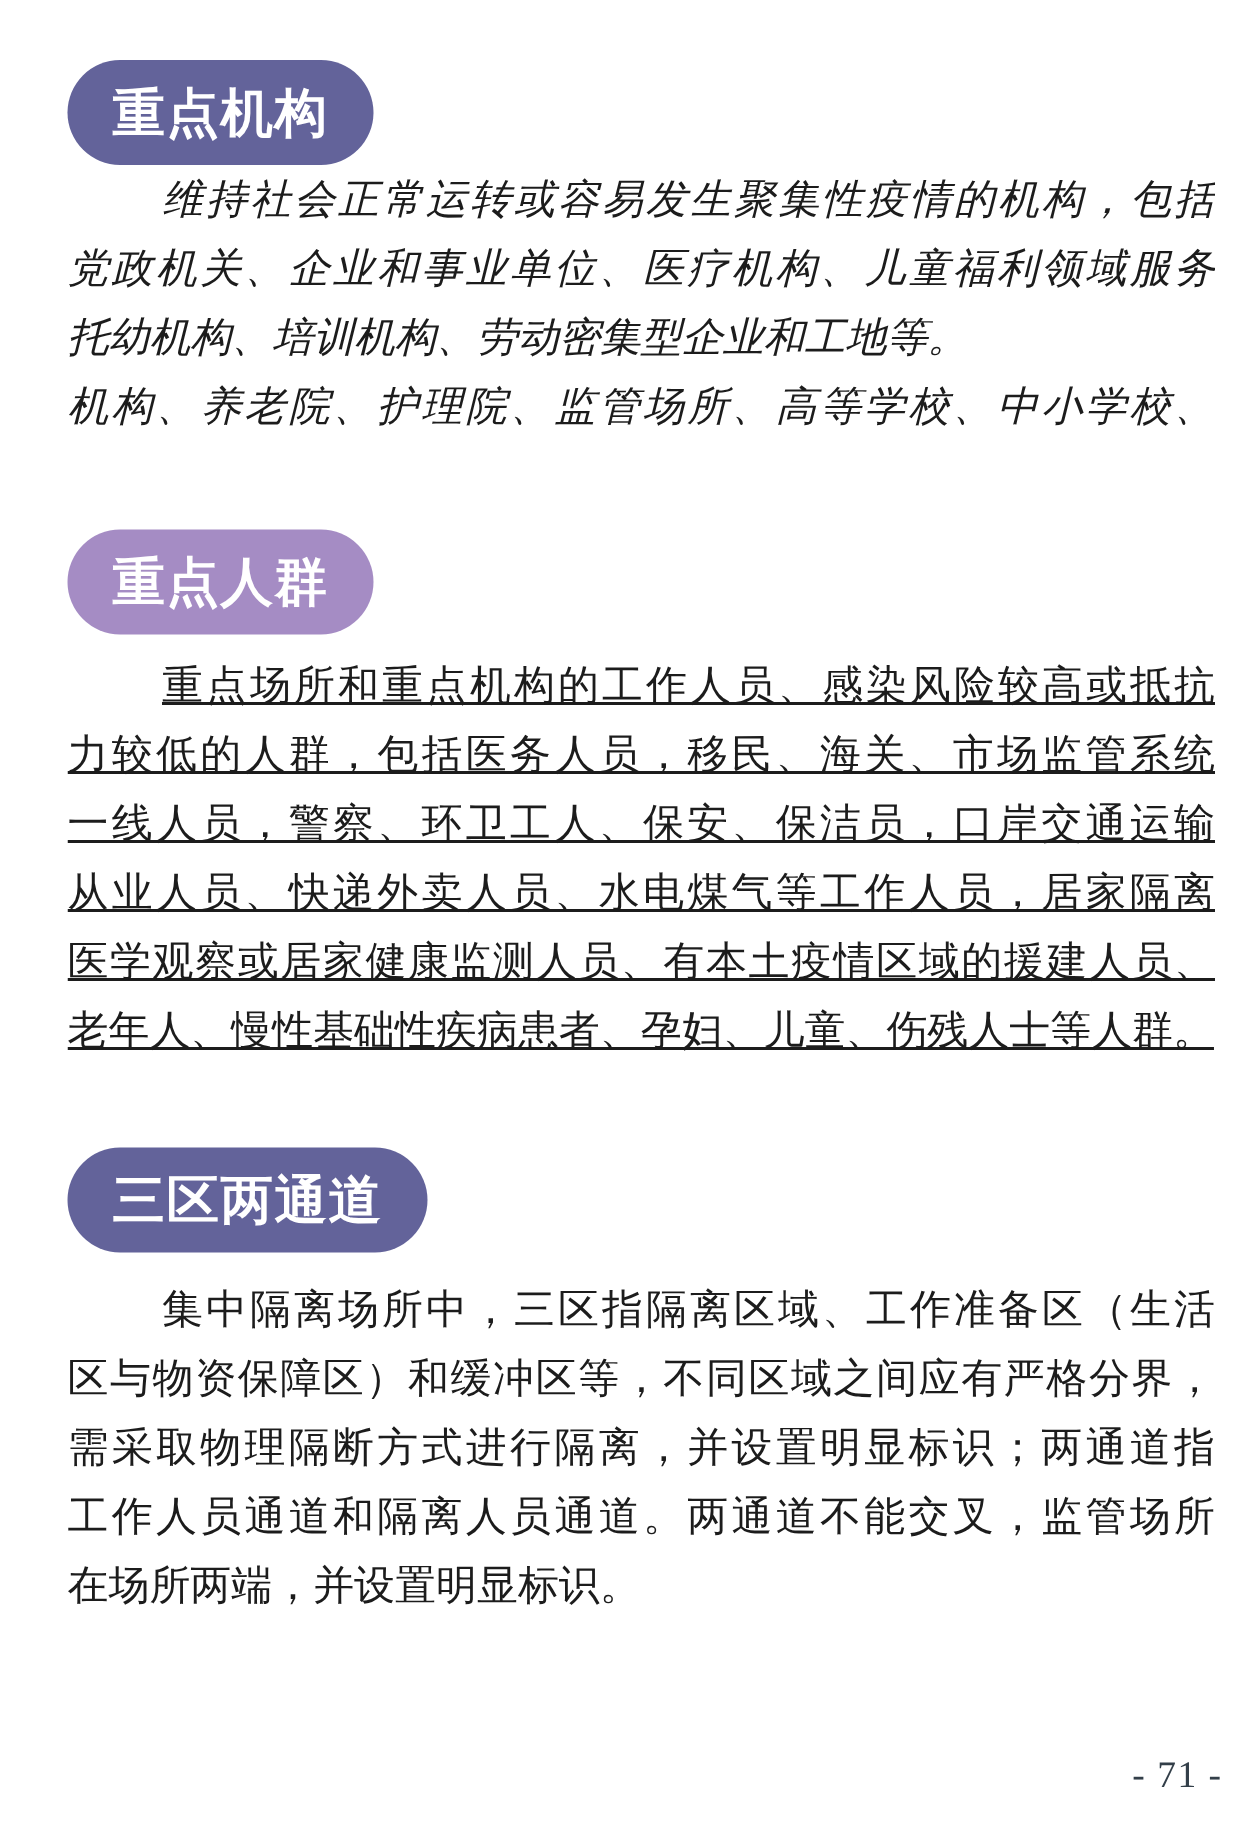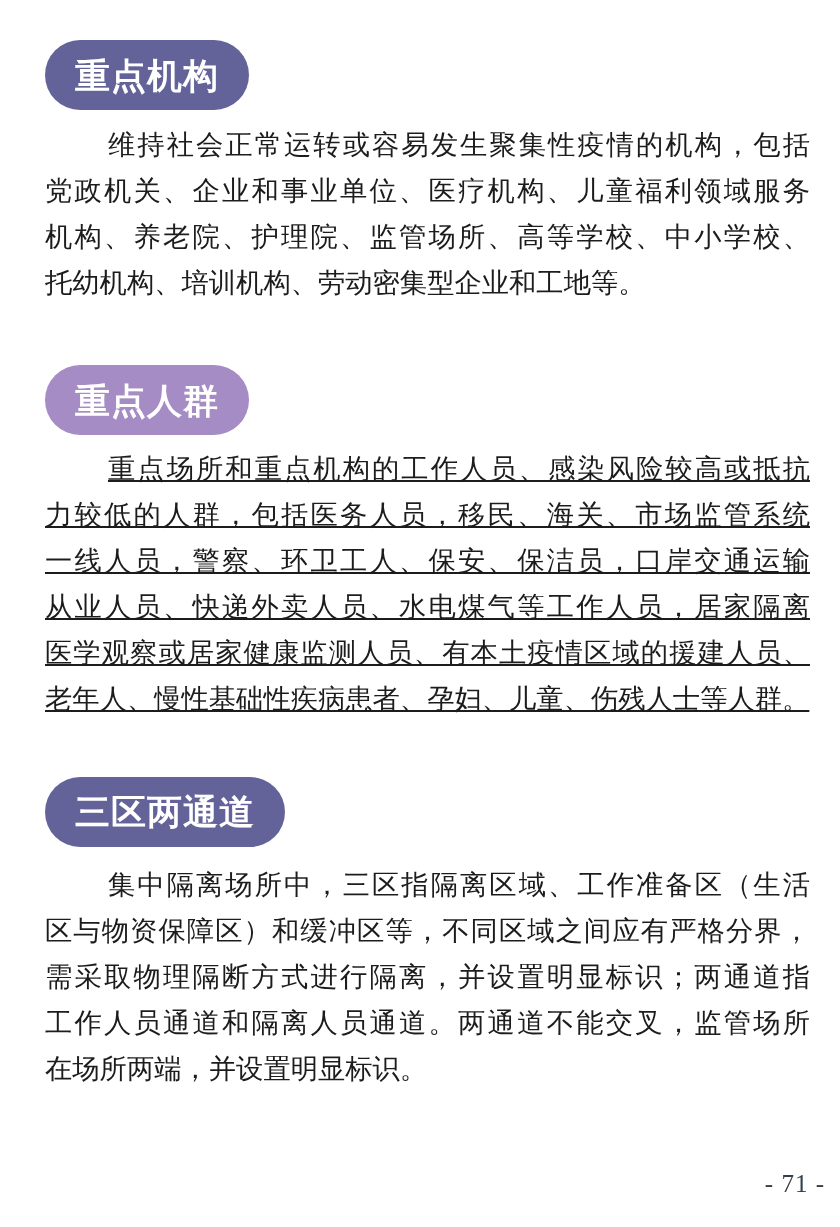--- a/index.html
+++ b/index.html
@@ -41,48 +41,48 @@
   .tline {
     text-align: justify;
     text-align-last: justify;
     text-justify: inter-ideograph;
     overflow: hidden;
   }
   .tline.last  { text-align-last: left; }
   .tline.first { text-indent: 63px; }
 
   .sec1-pill { margin-top: 0; }
-  .sec1-para { margin-top: 12px; }
+  .sec1-para { margin-top: 0; font-style: italic; }
   .sec2-pill { margin-top: 59px; }
   .sec2-para { margin-top: 11px; text-decoration: underline; }
   .sec3-pill { margin-top: 55px; font-family: Liberation Serif, serif; }
   .sec3-para { margin-top: 15px; }
 
   .page-footer {
     position: absolute;
     top: 1170px;
-    right: 15px;
+    right: 25px;
     font-family: "Liberation Serif", serif;
     font-size: 25px;
     color: var(--footer-text, #333f49);
     letter-spacing: 1px;
   }
 </style>
 </head>
 <body>
 
 <div class="page">
 
   <div>
     <div class="pill pill-dark sec1-pill">重点机构</div>
     <div class="para sec1-para">
         <div class="tline first">维持社会正常运转或容易发生聚集性疫情的机构，包括</div>
         <div class="tline">党政机关、企业和事业单位、医疗机构、儿童福利领域服务</div>
+        <div class="tline last">托幼机构、培训机构、劳动密集型企业和工地等。</div>
         <div class="tline">机构、养老院、护理院、监管场所、高等学校、中小学校、</div>
-        <div class="tline last">托幼机构、培训机构、劳动密集型企业和工地等。</div>
       </div>
   </div>
 
   <div>
     <div class="pill pill-light sec2-pill">重点人群</div>
     <div class="para sec2-para">
         <div class="tline first">重点场所和重点机构的工作人员、感染风险较高或抵抗</div>
         <div class="tline">力较低的人群，包括医务人员，移民、海关、市场监管系统</div>
         <div class="tline">一线人员，警察、环卫工人、保安、保洁员，口岸交通运输</div>
         <div class="tline">从业人员、快递外卖人员、水电煤气等工作人员，居家隔离</div>

